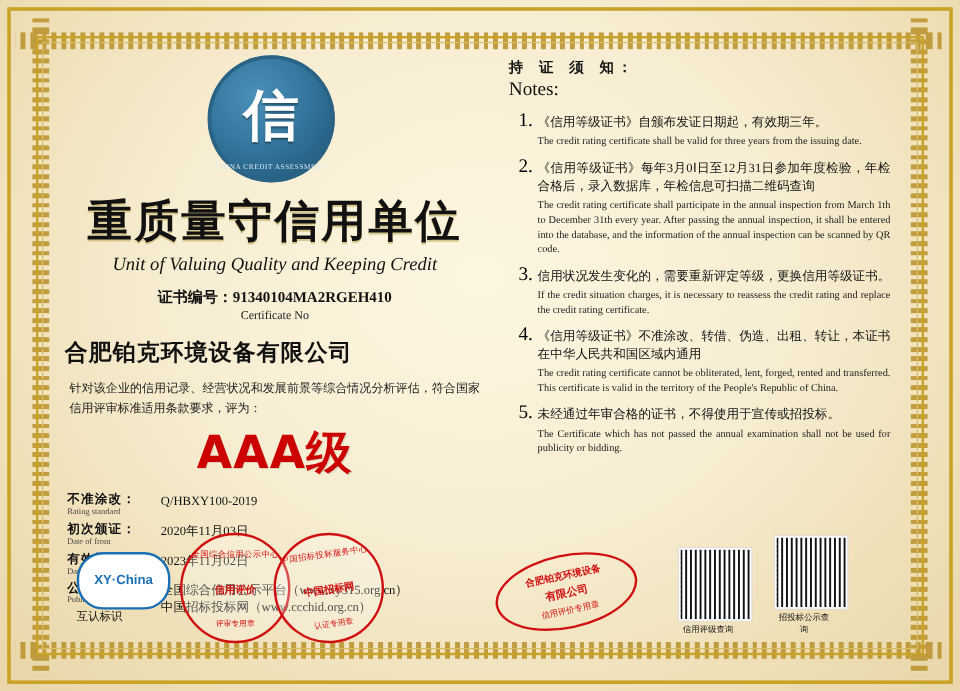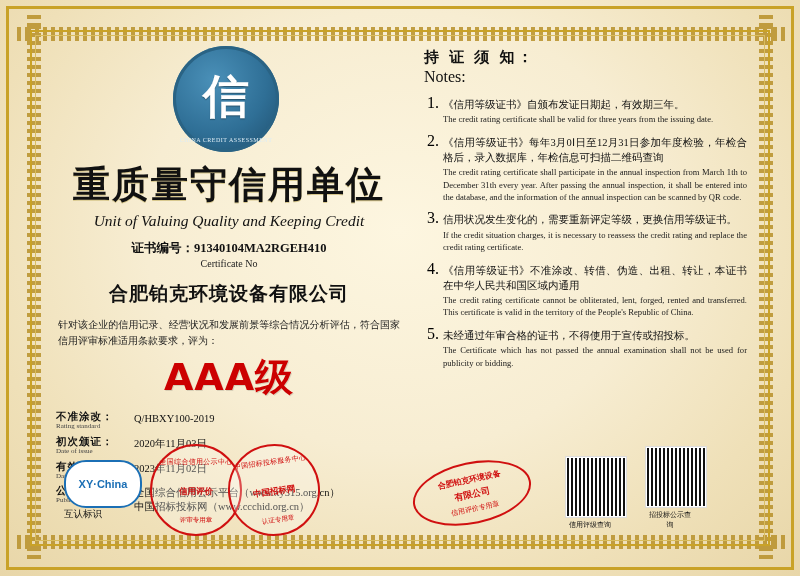--- a/index.html
+++ b/index.html
@@ -80,21 +80,21 @@
     text-align:center;font-size:15.5px;color:#111;font-style:italic;
     font-family:"Liberation Serif",serif;margin-bottom:10px;
   }
   .certno{
     text-align:center;font-size:12.5px;color:#111;font-weight:bold;margin-bottom:1px;
   }
   .certno-en{
     text-align:center;font-size:10px;color:#222;margin-bottom:12px;
   }
   .company{
-    text-align:center;font-size:19px;font-weight:bold;color:#111;
+    font-size:19px;font-weight:bold;color:#111;
     font-family:"DejaVu Sans",sans-serif;letter-spacing:1px;margin-bottom:10px;
   }
   .desc{
     font-size:10px;line-height:1.55;color:#1a1a1a;text-align:justify;
     padding:0 4px;margin-bottom:4px;
   }
   .grade{
     text-align:center;color:#cc0000;font-weight:bold;
     font-family:"DejaVu Sans",sans-serif;
     font-size:38px;letter-spacing:1px;margin:2px 0 8px 0;
@@ -135,25 +135,25 @@
     position:absolute;left:0;right:0;bottom:9px;text-align:center;font-size:6.5px;
   }
   #seal-a{left:100px;top:-12px;}
   #seal-b{left:178px;top:-12px;transform:rotate(-8deg);}
   
   .right{
     flex:1;padding:8px 10px 0 16px;box-sizing:border-box;position:relative;
     border-left:0;
   }
   .notes-title{
-    font-size:15px;font-weight:bold;color:#111;letter-spacing:3px;
-    font-family:Liberation Sans, sans-serif;
+    font-size:12px;font-weight:bold;color:#111;letter-spacing:3px;
+    font-family:Liberation Mono, monospace;
   }
   .notes-title-en{font-size:16px;color:#111;margin:1px 0 8px 0;}
-  ol.notes{margin:3px;padding-left:16px;}
+  ol.notes{margin:8px;padding-left:16px;}
   ol.notes>li{margin-bottom:6px;}
   .n-cn{font-size:10.5px;color:#111;line-height:1.45;text-align:justify;}
   .n-en{font-size:8.6px;color:#1a1a1a;line-height:1.45;text-align:justify;margin-top:1px;font-family:"Liberation Serif",serif;}
   .qr-area{
     position:absolute;left:10px;right:6px;bottom:0;height:84px;
   }
   .qr-block{position:absolute;width:48px;text-align:center;}
   .qr{
     width:58px;height:58px;margin:0 auto;
     background-color:#fff;
@@ -214,21 +214,21 @@
         <div class="frow">
           <div class="flabel">
             <span class="cn">不准涂改：</span>
             <span class="en">Rating standard</span>
           </div>
           <div class="fval">Q/HBXY100-2019</div>
         </div>
         <div class="frow">
           <div class="flabel">
             <span class="cn">初次颁证：</span>
-            <span class="en">Date of issue</span>
+            <span class="en">Date of from</span>
           </div>
           <div class="fval">2020年11月03日</div>
         </div>
         <div class="frow">
           <div class="flabel">
             <span class="cn">有效期至：</span>
             <span class="en">Date of expiry</span>
           </div>
           <div class="fval">2023年11月02日</div>
         </div>

